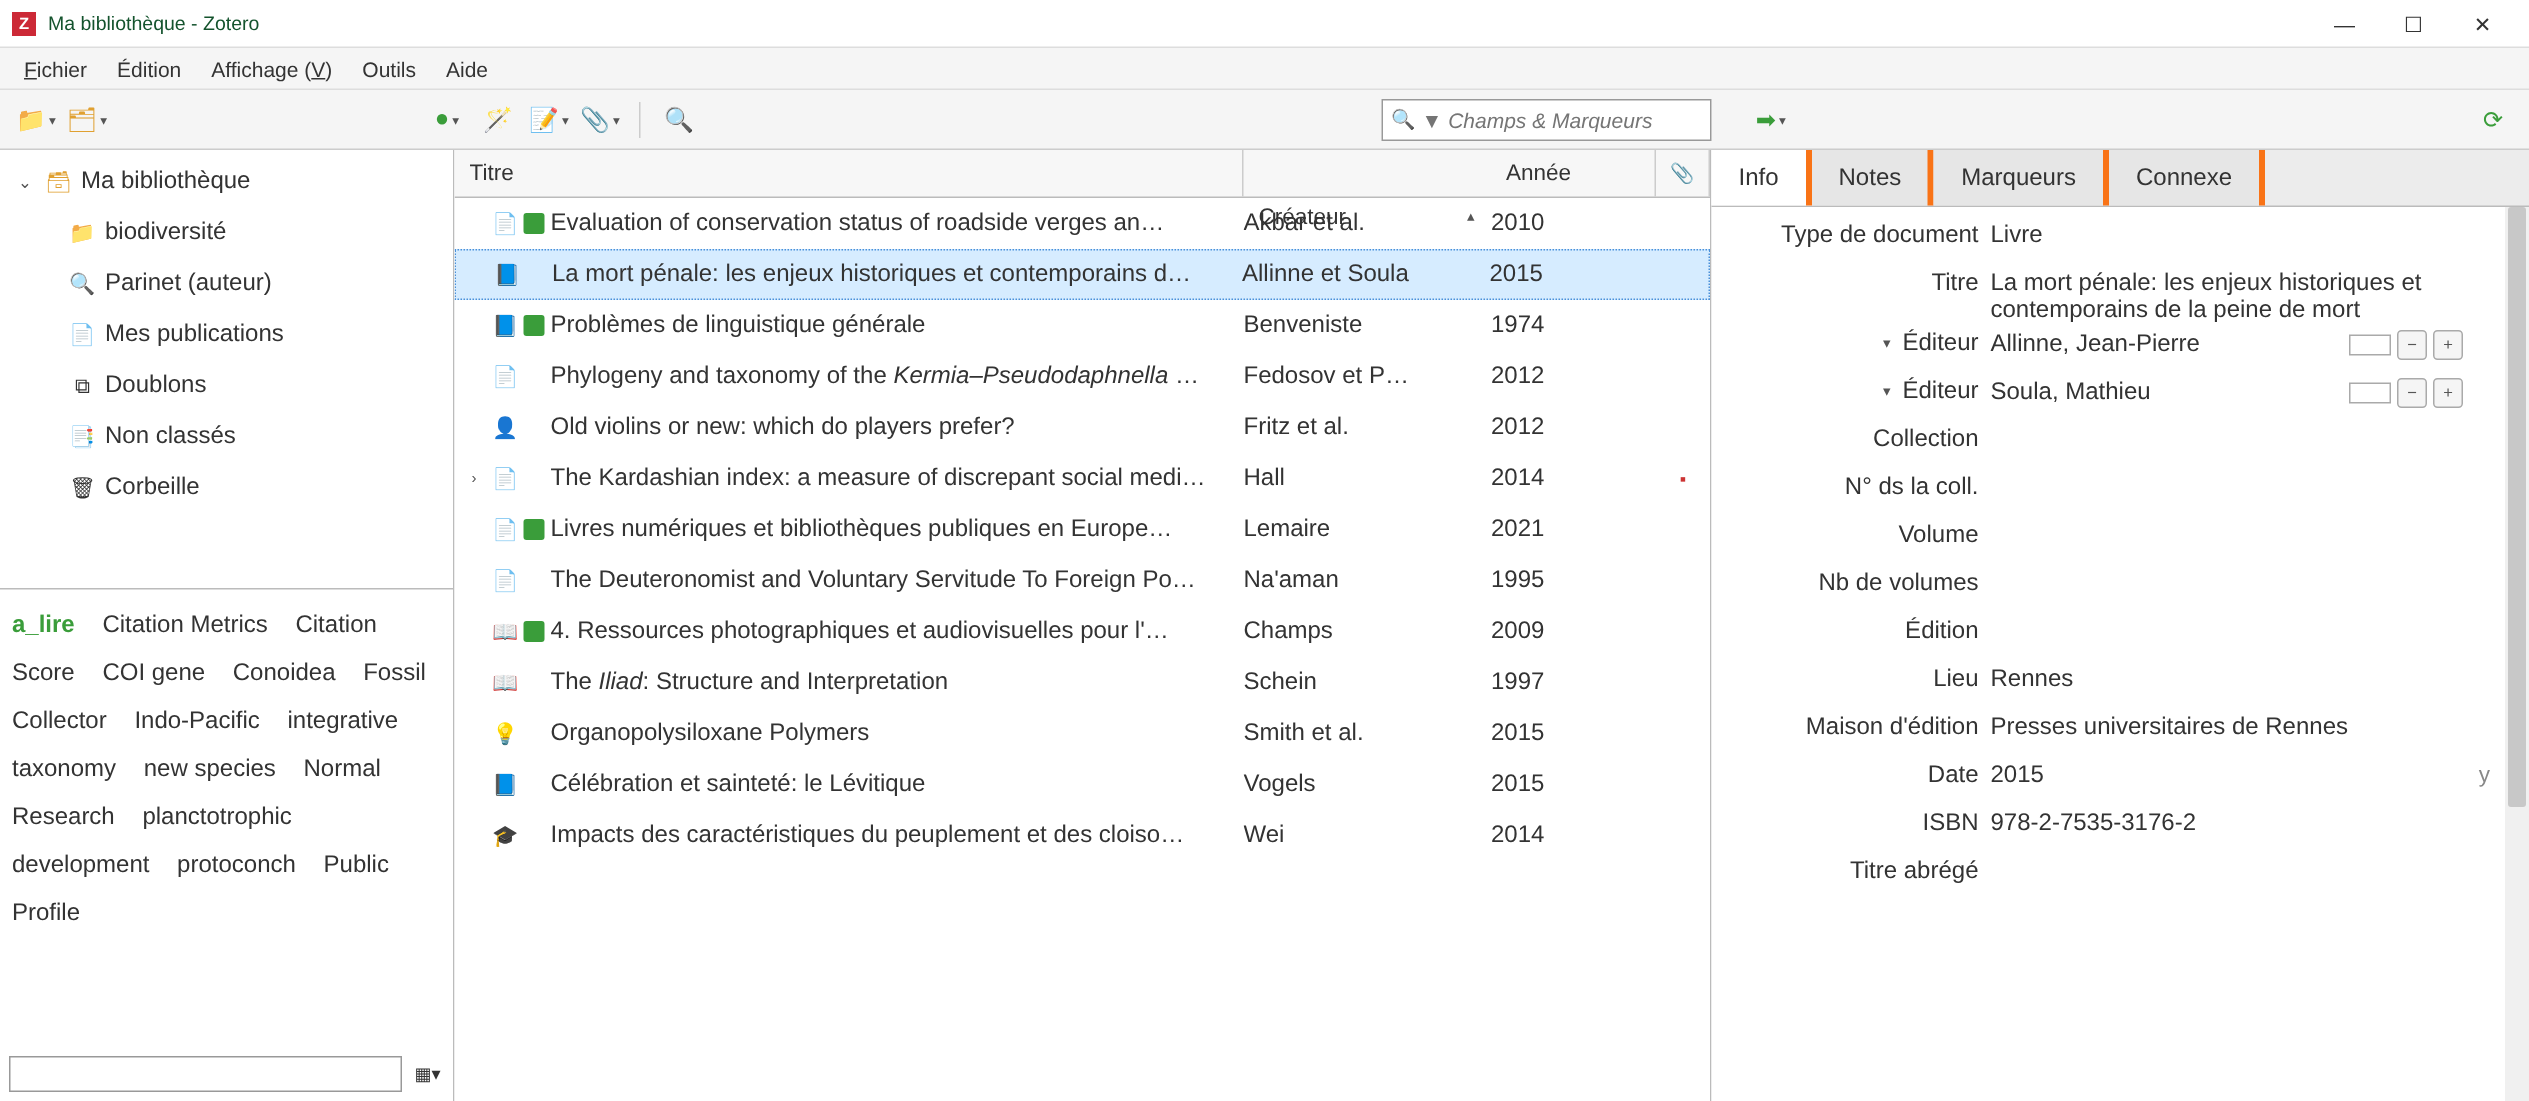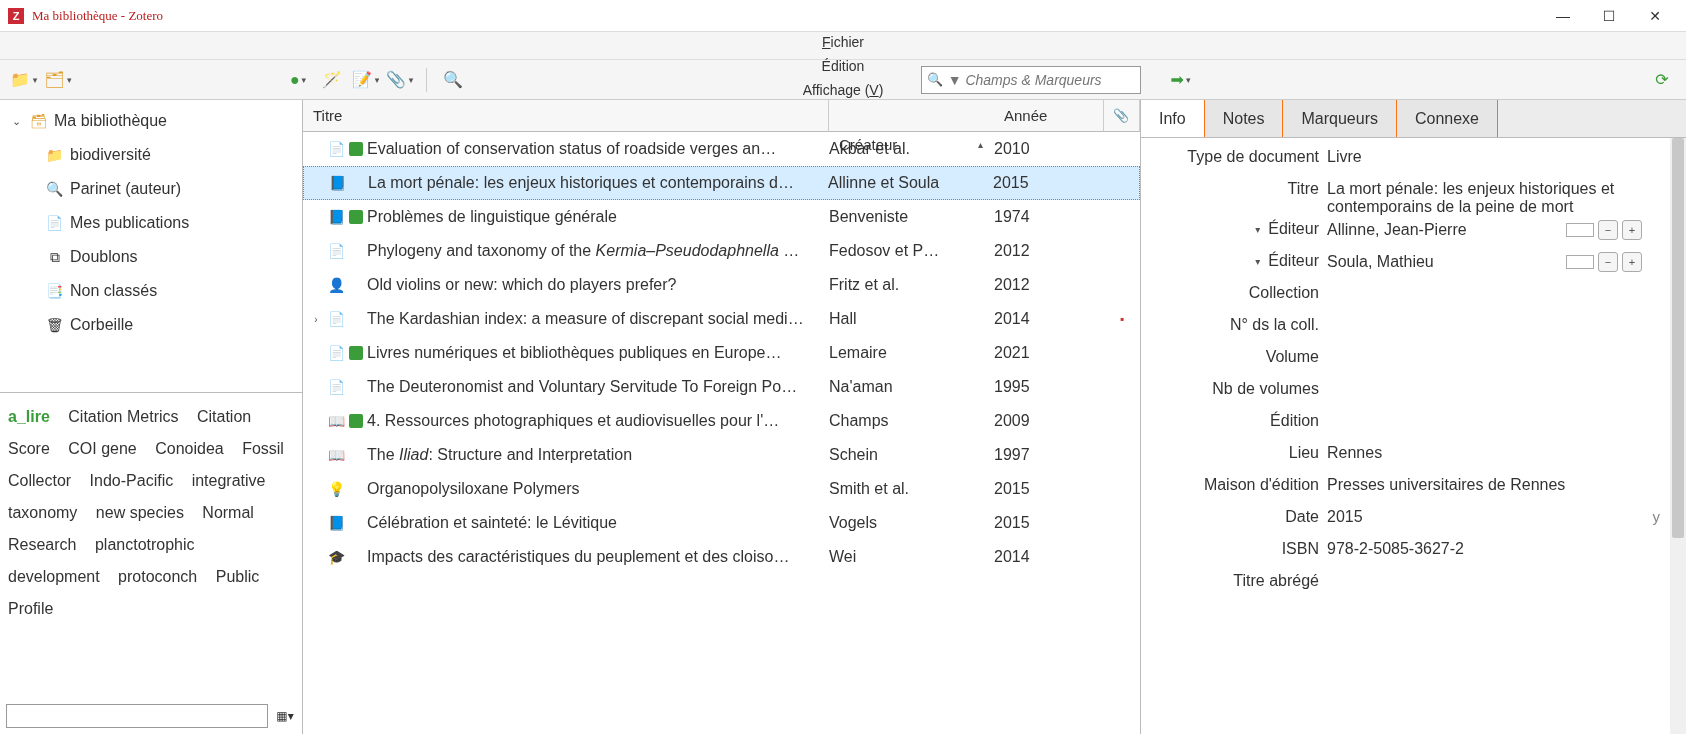--- a/index.html
+++ b/index.html
@@ -1,26 +1,26 @@
 <!DOCTYPE html>
 <html><head>
 <meta charset="utf-8">
 <style>
 * { box-sizing: border-box; margin: 0; padding: 0; }
 body { font-family: "Segoe UI", Tahoma, sans-serif; font-size: 14px; color: #333; background: #f0f0f0; overflow: hidden; width: 1686px; height: 734px; }
 
 
 .titlebar { height: 32px; background: #fff; display: flex; align-items: center; padding: 0 8px; border-bottom: 1px solid #ddd; }
 .titlebar .app-icon { width: 16px; height: 16px; background: #cc2936; margin-right: 8px; font-weight:bold; color:#fff; font-size:11px; display:flex; align-items:center; justify-content:center; }
-.titlebar .title { flex: 1; font-size: 13px; color: #b91c1c; font-family: Liberation Serif, serif; }
+.titlebar .title { flex: 1; font-size: 13px; color: #14532d; }
 .titlebar .win-controls { display: flex; gap: 0; }
 .titlebar .win-btn { width: 46px; height: 32px; display: flex; align-items: center; justify-content: center; font-size: 14px; color: #333; }
 
 
-.menubar { height: 28px; background: #f5f5f5; display: flex; align-items: center; padding: 0 8px; gap: 4px; border-bottom: 1px solid #ddd; flex-direction: column; }
+.menubar { height: 28px; background: #f5f5f5; display: flex; align-items: center; padding: 0 8px; gap: 4px; border-bottom: 1px solid #ddd; }
 .menubar .menu-item { padding: 2px 8px; font-size: 14px; }
 .menubar .menu-item u { text-decoration: underline; }
 
 
 .toolbar { height: 40px; background: #f5f5f5; display: flex; align-items: center; padding: 0 10px; gap: 6px; border-bottom: 1px solid #ccc; }
 .toolbar .tb-group { display:flex; align-items:center; gap:6px; }
 .toolbar .tb-btn { width: 28px; height: 28px; display:flex; align-items:center; justify-content:center; font-size:16px; position:relative; }
 .toolbar .tb-sep { width: 1px; height: 24px; background: #ccc; margin: 0 6px; }
 .toolbar .spacer { flex: 1; }
 .toolbar .search-wrap { width: 220px; height: 28px; border: 1px solid #999; background:#fff; display:flex; align-items:center; padding:0 6px; gap:4px; }
@@ -63,21 +63,21 @@
 .item-row .color-dot.hidden { visibility:hidden; }
 .item-row .title-cell { flex:1; white-space:nowrap; overflow:hidden; text-overflow:ellipsis; padding-right:8px; }
 .item-row .creator-cell { width:165px; white-space:nowrap; overflow:hidden; text-overflow:ellipsis; padding-right:6px; }
 .item-row .year-cell { width:110px; }
 .item-row .attach-cell { width:36px; text-align:center; font-size:12px; color:#c33; }
 .title-cell .ital { font-style: italic; }
 
 
 .right-pane { width:545px; background:#fff; display:flex; flex-direction:column; }
 .tabs { display:flex; height:38px; border-bottom:1px solid #bbb; background:#ececec; }
-.tab { padding:0 18px; display:flex; align-items:center; font-size:16px; border-right:1px solid #f97316; background:#e6e6e6; }
+.tab { padding:0 18px; display:flex; align-items:center; font-size:16px; border-right:4px solid #f97316; background:#e6e6e6; }
 .tab.active { background:#fff; font-weight:400; }
 .details { flex:1; overflow:auto; padding:8px 4px 8px 0; font-size:16px; position:relative; }
 .detail-row { display:flex; align-items:flex-start; min-height:32px; padding:2px 0; }
 .detail-row .label { width:186px; text-align:right; padding-right:8px; color:#333; }
 .detail-row .value { flex:1; padding-right:40px; word-wrap:break-word; }
 .detail-row .editor-controls { display:flex; gap:4px; align-items:center; }
 .ed-btn { width:20px; height:20px; border:1px solid #aaa; border-radius:3px; background:#f5f5f5; font-size:11px; display:flex; align-items:center; justify-content:center; color:#555; }
 .ed-swap { width:28px; height:14px; border:1px solid #aaa; background:#fff; }
 .ed-toggle { width:12px; font-size:10px; color:#555; margin-right:4px; }
 .scrollbar { position:absolute; right:0; top:0; bottom:0; width:16px; background:#f0f0f0; }
@@ -406,21 +406,21 @@
           <div class="label">Maison d'édition</div>
           <div class="value">Presses universitaires de Rennes</div>
         </div>
       <div class="detail-row" style="position:relative;">
           <div class="label">Date</div>
           <div class="value">2015</div>
           <span class="date-y">y</span>
         </div>
       <div class="detail-row">
           <div class="label">ISBN</div>
-          <div class="value">978-2-5085-3627-2</div>
+          <div class="value">978-2-7535-3176-2</div>
         </div>
       <div class="detail-row">
           <div class="label">Titre abrégé</div>
           <div class="value"></div>
         </div>
     </div>
   </div>
 
 </div>
 

